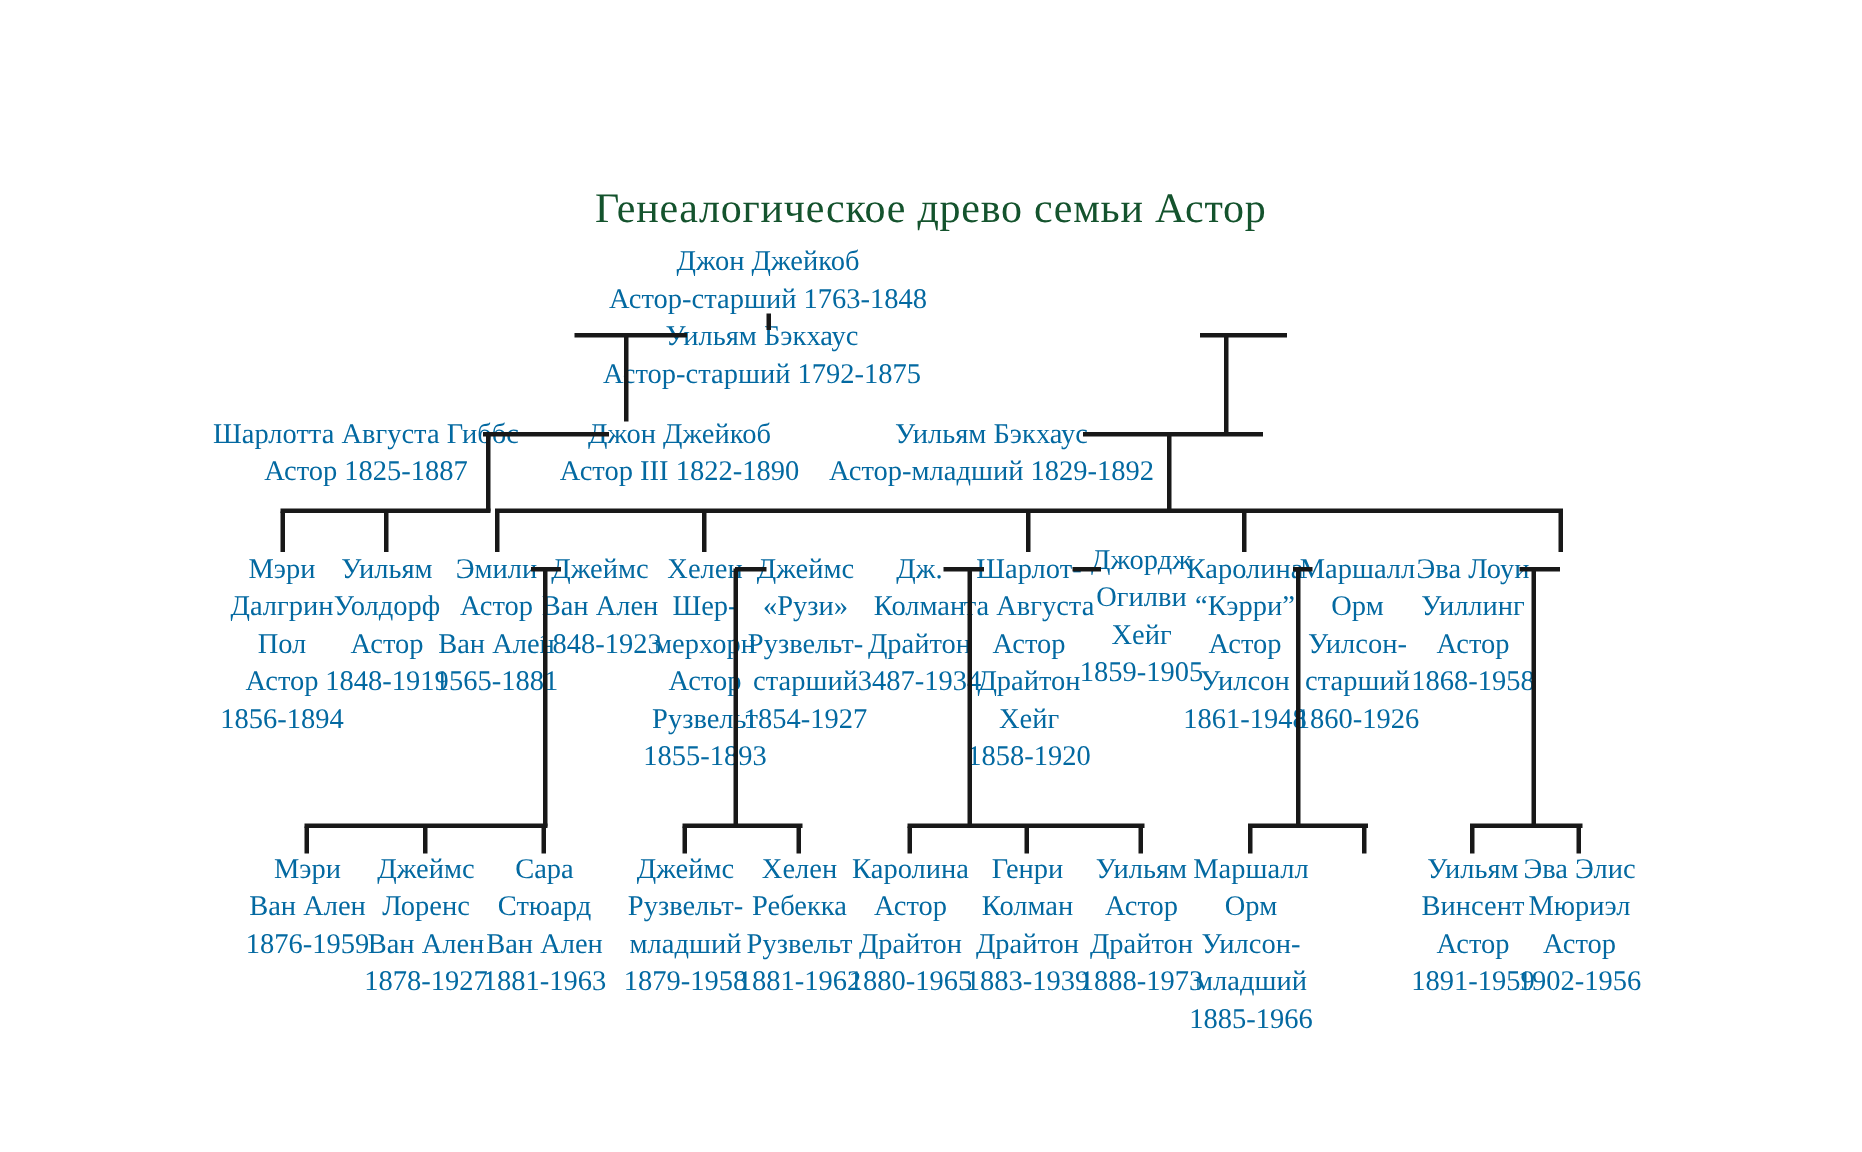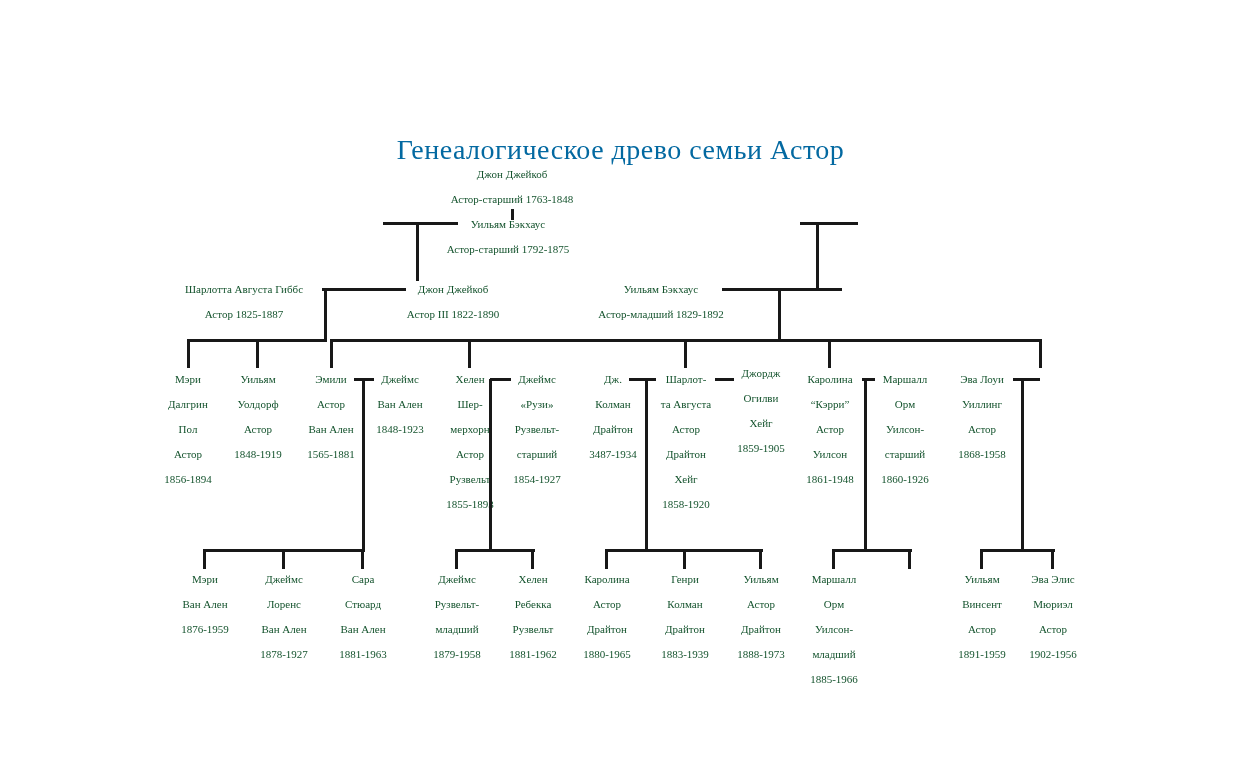--- a/index.html
+++ b/index.html
@@ -1,26 +1,26 @@
 <!DOCTYPE html>
 <html><head>
 <meta charset="utf-8">
 <style>
   html,body{margin:0;padding:0;background:#ffffff;}
   .canvas{
     position:relative;width:1241px;height:768px;background:#ffffff;overflow:hidden;
     font-family:"Liberation Serif","DejaVu Serif",serif;
   }
   .title{
-    position:absolute;top:134px;left:0;width:100%;text-align:center;
-    font-size:28px;font-weight:400;color:#0369a1;letter-spacing:.5px;
+    position:absolute;top:124px;left:0;width:100%;text-align:center;
+    font-size:28px;font-weight:400;color:#14532d;letter-spacing:.5px;
   }
   .person{
     position:absolute;transform:translateX(-50%);text-align:center;
-    white-space:pre-wrap;font-size:11px;line-height:25px;color:#14532d;
+    white-space:pre-wrap;font-size:19px;line-height:25px;color:#0369a1;
   }
   .hline,.vline{position:absolute;background:#181818;}
   .hline{height:3px;}
   .vline{width:3px;}
 </style>
 </head>
 <body>
 
 <div class="canvas">
 

